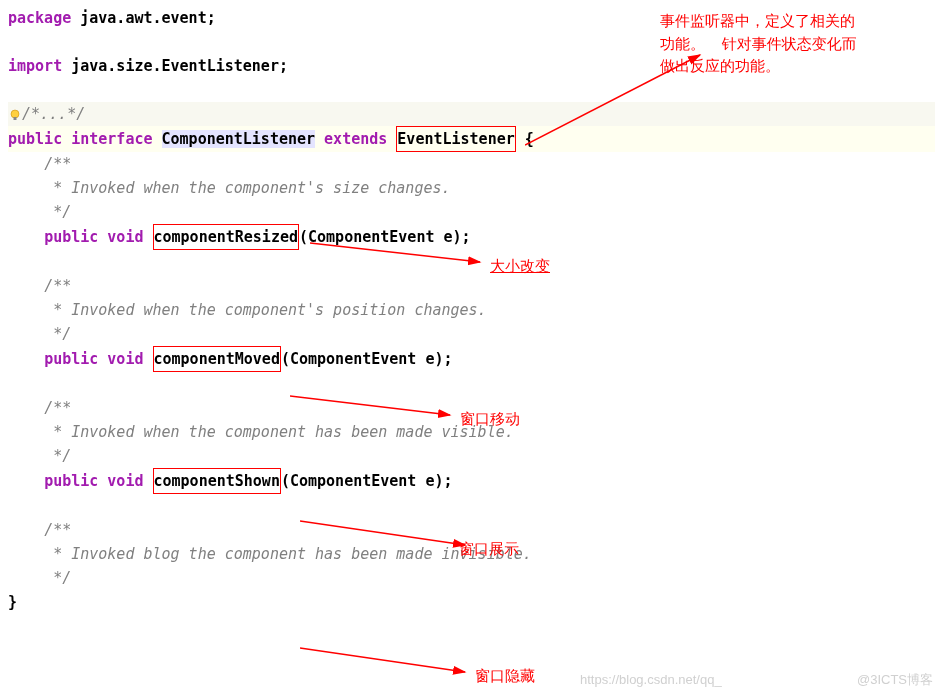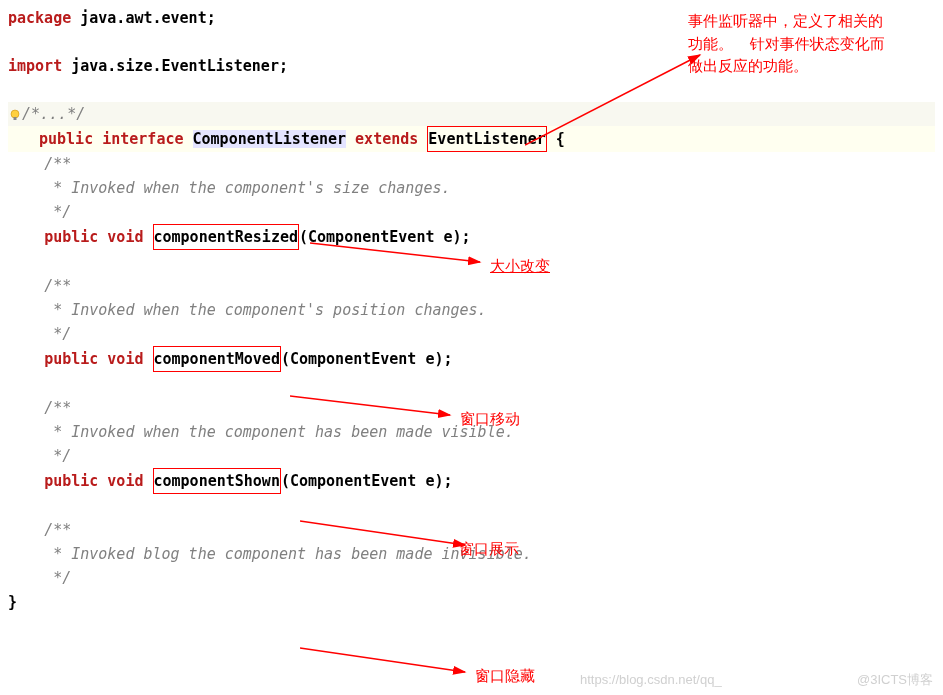--- a/index.html
+++ b/index.html
@@ -9,26 +9,25 @@
       background: #ffffff;
       width: 943px;
       height: 695px;
       position: relative;
       line-height: 1.6;
     }
     .code-area {
       padding: 6px 8px;
     }
     .line { white-space: pre; font-weight: bold; }
-    .kw { color: #b91c1c; font-weight: bold; }
+    .kw { color: #a21caf; font-weight: bold; }
     .normal { color: #000000; }
     .comment { color: #808080; font-style: italic; font-weight: normal; }
     .class-decl-line {
       background: #fffff0;
-      padding-left: 31px;
     }
     .highlight-bg {
       background: #e4e4ff;
     }
     .box {
       border: 1px solid #ff0000;
       display: inline-block;
     }
     .annotation {
       position: absolute;
@@ -90,21 +89,21 @@
   <div class="line">    <span class="comment"> */</span></div>
   <div class="line">    <span class="kw">public</span> <span class="kw">void</span> <span class="box normal">componentShown</span><span class="normal">(ComponentEvent e);</span></div>
   <div class="line">&nbsp;</div>
 
   <div class="line">    <span class="comment">/**</span></div>
   <div class="line">    <span class="comment"> * Invoked blog the component has been made invisible.</span></div>
   <div class="line">    <span class="comment"> */</span></div>
   <div class="line"><span class="normal">}</span></div>
 </div>
 
-<div class="annotation" style="top:10px; left:660px; white-space:pre;margin-left:28px;">事件监听器中，定义了相关的
+<div class="annotation" style="top:10px; left:660px; white-space:pre;">事件监听器中，定义了相关的
 功能。    针对事件状态变化而
 做出反应的功能。</div>
 <div class="annotation" style="top:255px; left:490px;text-decoration:underline;">大小改变</div>
 <div class="annotation" style="top:408px; left:460px;">窗口移动</div>
 <div class="annotation" style="top:538px; left:459px;">窗口展示</div>
 <div class="annotation" style="top:665px; left:475px;">窗口隐藏</div>
 
 <svg class="arrow" style="top:50px; left:525px;" width="190" height="100">
   <defs>
       <marker id="ah1" markerWidth="10" markerHeight="10" refX="8" refY="3" orient="auto">

